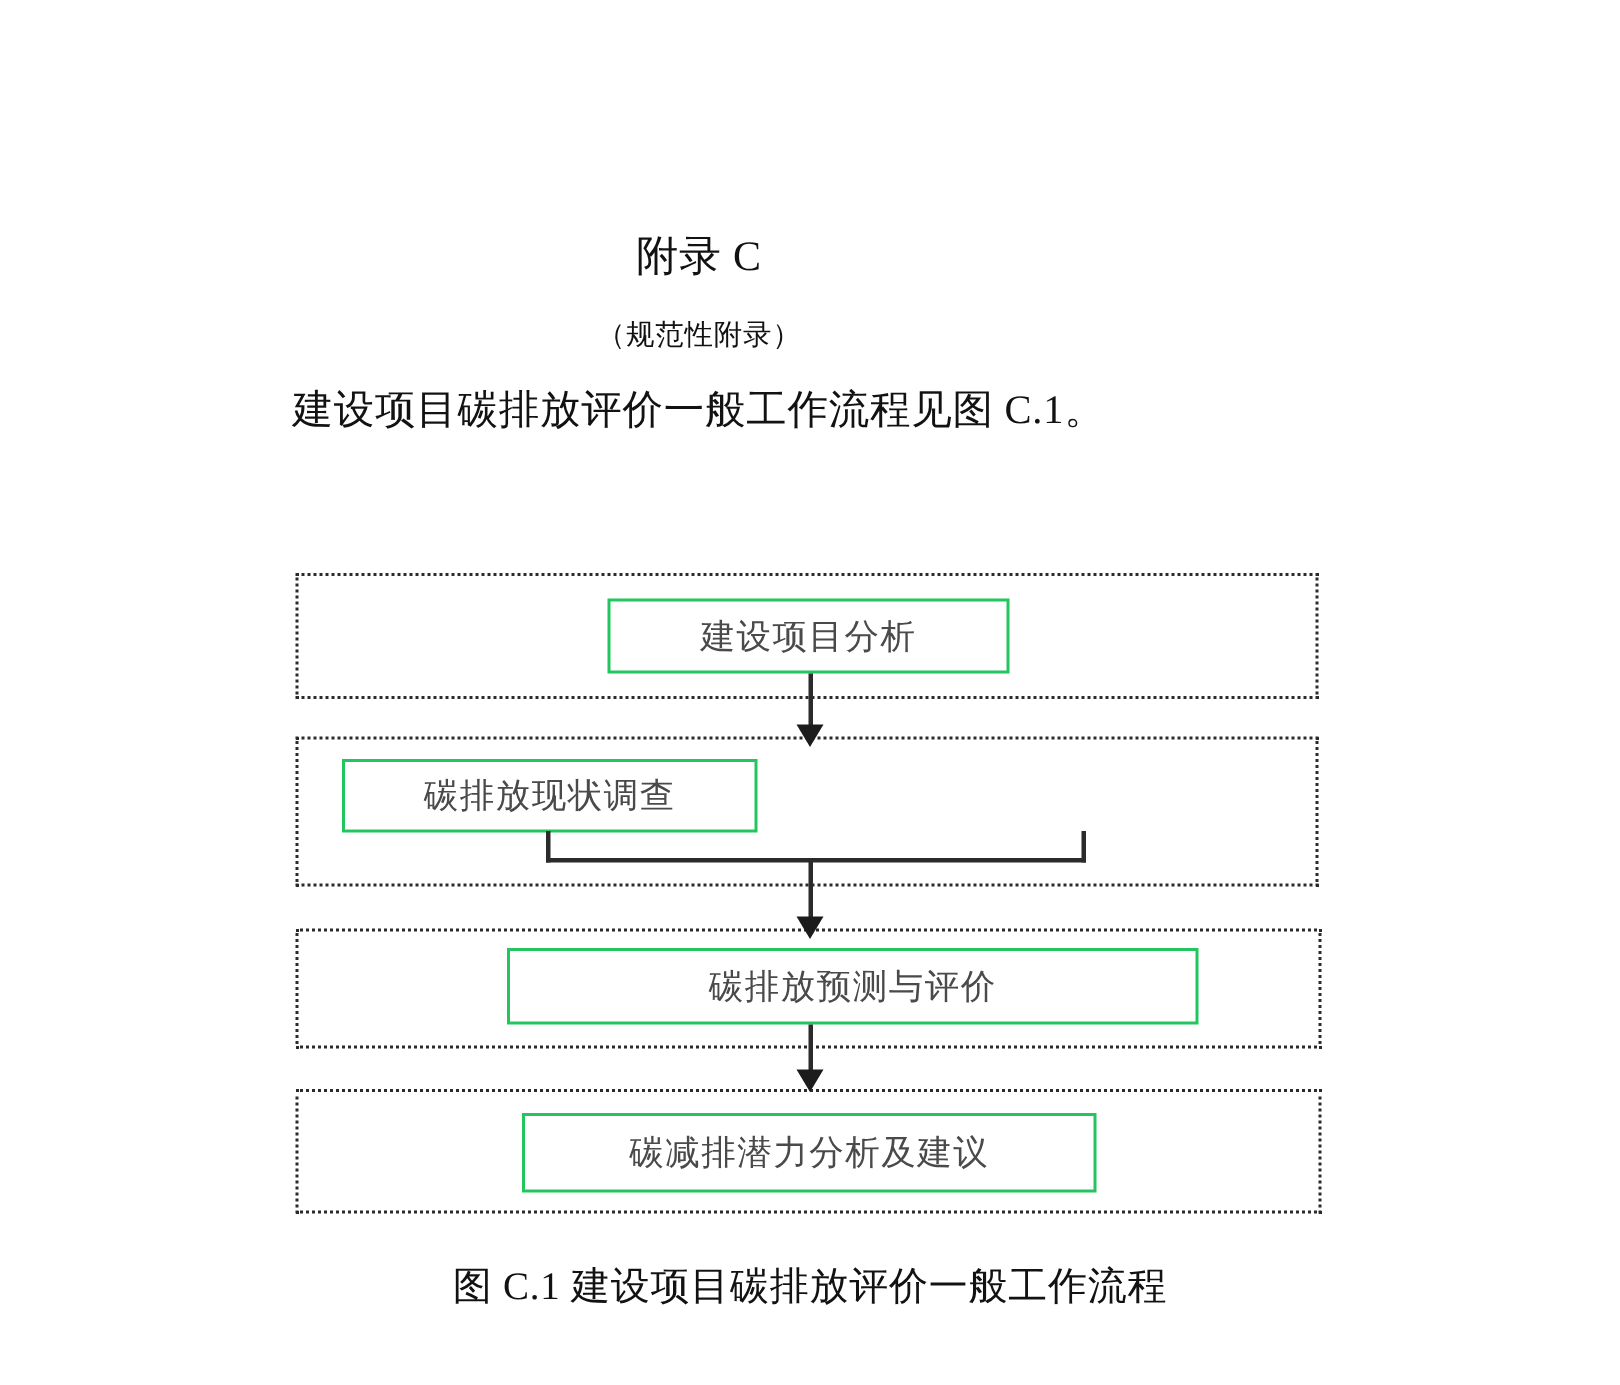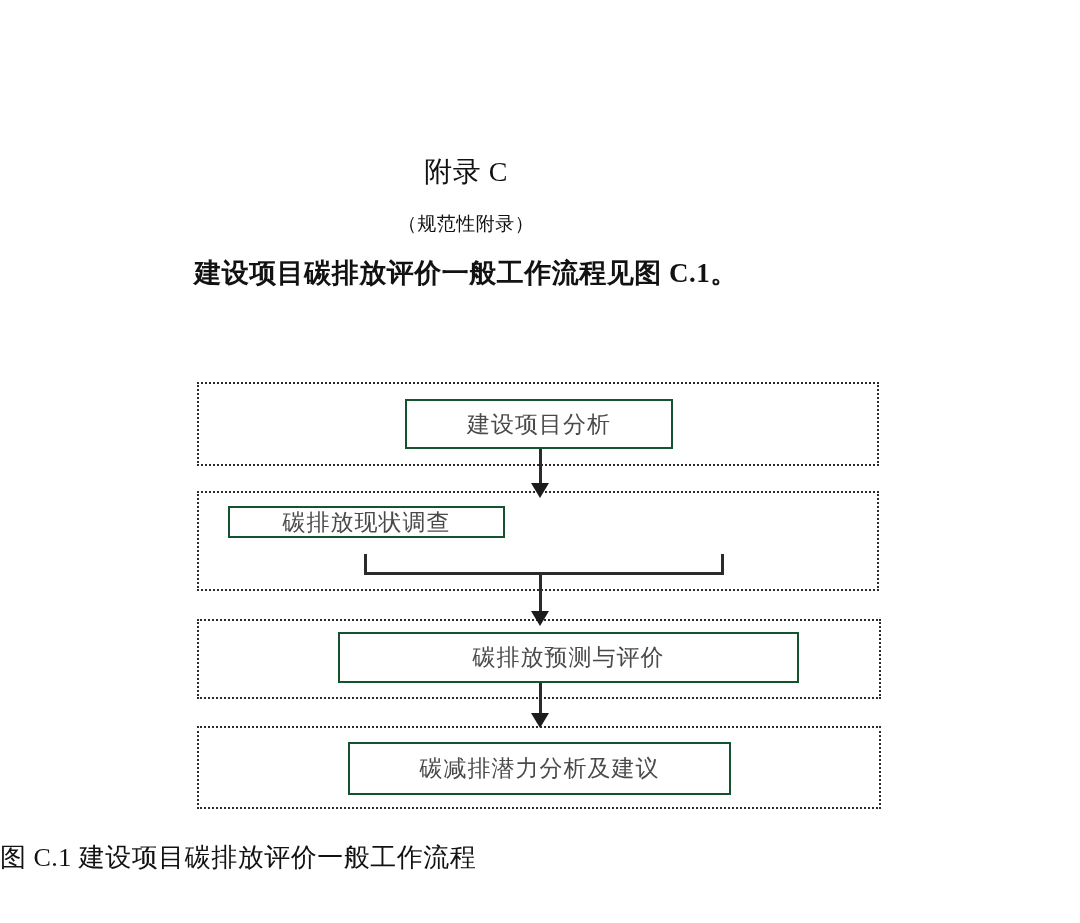--- a/index.html
+++ b/index.html
@@ -54,21 +54,21 @@
   .h-title {
     font-size: 27px;
     line-height: 1;
     margin: 0 0 26px 0;
     font-weight: 400;
   }
   .h-intro {
     font-size: 27px;
     line-height: 1;
     margin: 0;
-    font-weight: 700;
+    font-weight: 400;
   }
 
   
   .flow {
     position: absolute;
     left: 0;
     top: 0;
     width: 1080px;
     height: 923px;
   }
@@ -80,33 +80,33 @@
     box-sizing: border-box;
   }
   .group-1 { left: 197px; top: 382px; width: 682px; height: 84px; }
   .group-2 { left: 197px; top: 491px; width: 682px; height: 100px; }
   .group-3 { left: 197px; top: 619px; width: 684px; height: 80px; }
   .group-4 { left: 197px; top: 726px; width: 684px; height: 83px; }
 
   .node {
     position: absolute;
     box-sizing: border-box;
-    border: 2px solid #14532d;
+    border: 2px solid #22c55e;
     background: #ffffff;
     display: flex;
     align-items: center;
     justify-content: center;
     color: #4a4a4a;
     font-size: 23px;
     letter-spacing: 1px;
     font-family: "Liberation Serif", "DejaVu Serif", serif;
     white-space: nowrap;
   }
   .node-1 { left: 405px; top: 399px; width: 268px; height: 50px; }
-  .node-2a { left: 228px; top: 506px; width: 277px; height: 32px; }
+  .node-2a { left: 228px; top: 506px; width: 277px; height: 49px; }
   .node-2b { left: 583px; top: 506px; width: 280px; height: 49px; }
   .node-3 { left: 338px; top: 632px; width: 461px; height: 51px; }
   .node-4 { left: 348px; top: 742px; width: 383px; height: 53px; text-align: right; }
 
   
   .vline {
     position: absolute;
     width: 3px;
     background: #2b2b2b;
   }
@@ -140,20 +140,21 @@
   
   .a3-stem  { left: 539px; top: 683px; height: 32px; }
   .a3-head  { left: 531px; top: 713px; }
 
   
   .caption {
     position: absolute;
     left: 0;
     top: 840px;
     width: 1080px;
+    text-align: center;
     font-size: 26px;
     color: #121212;
     letter-spacing: 0.5px;
     font-family: "Liberation Serif", "DejaVu Serif", serif;
     white-space: nowrap;
   }
 </style>
 </head>
 <body>
 

